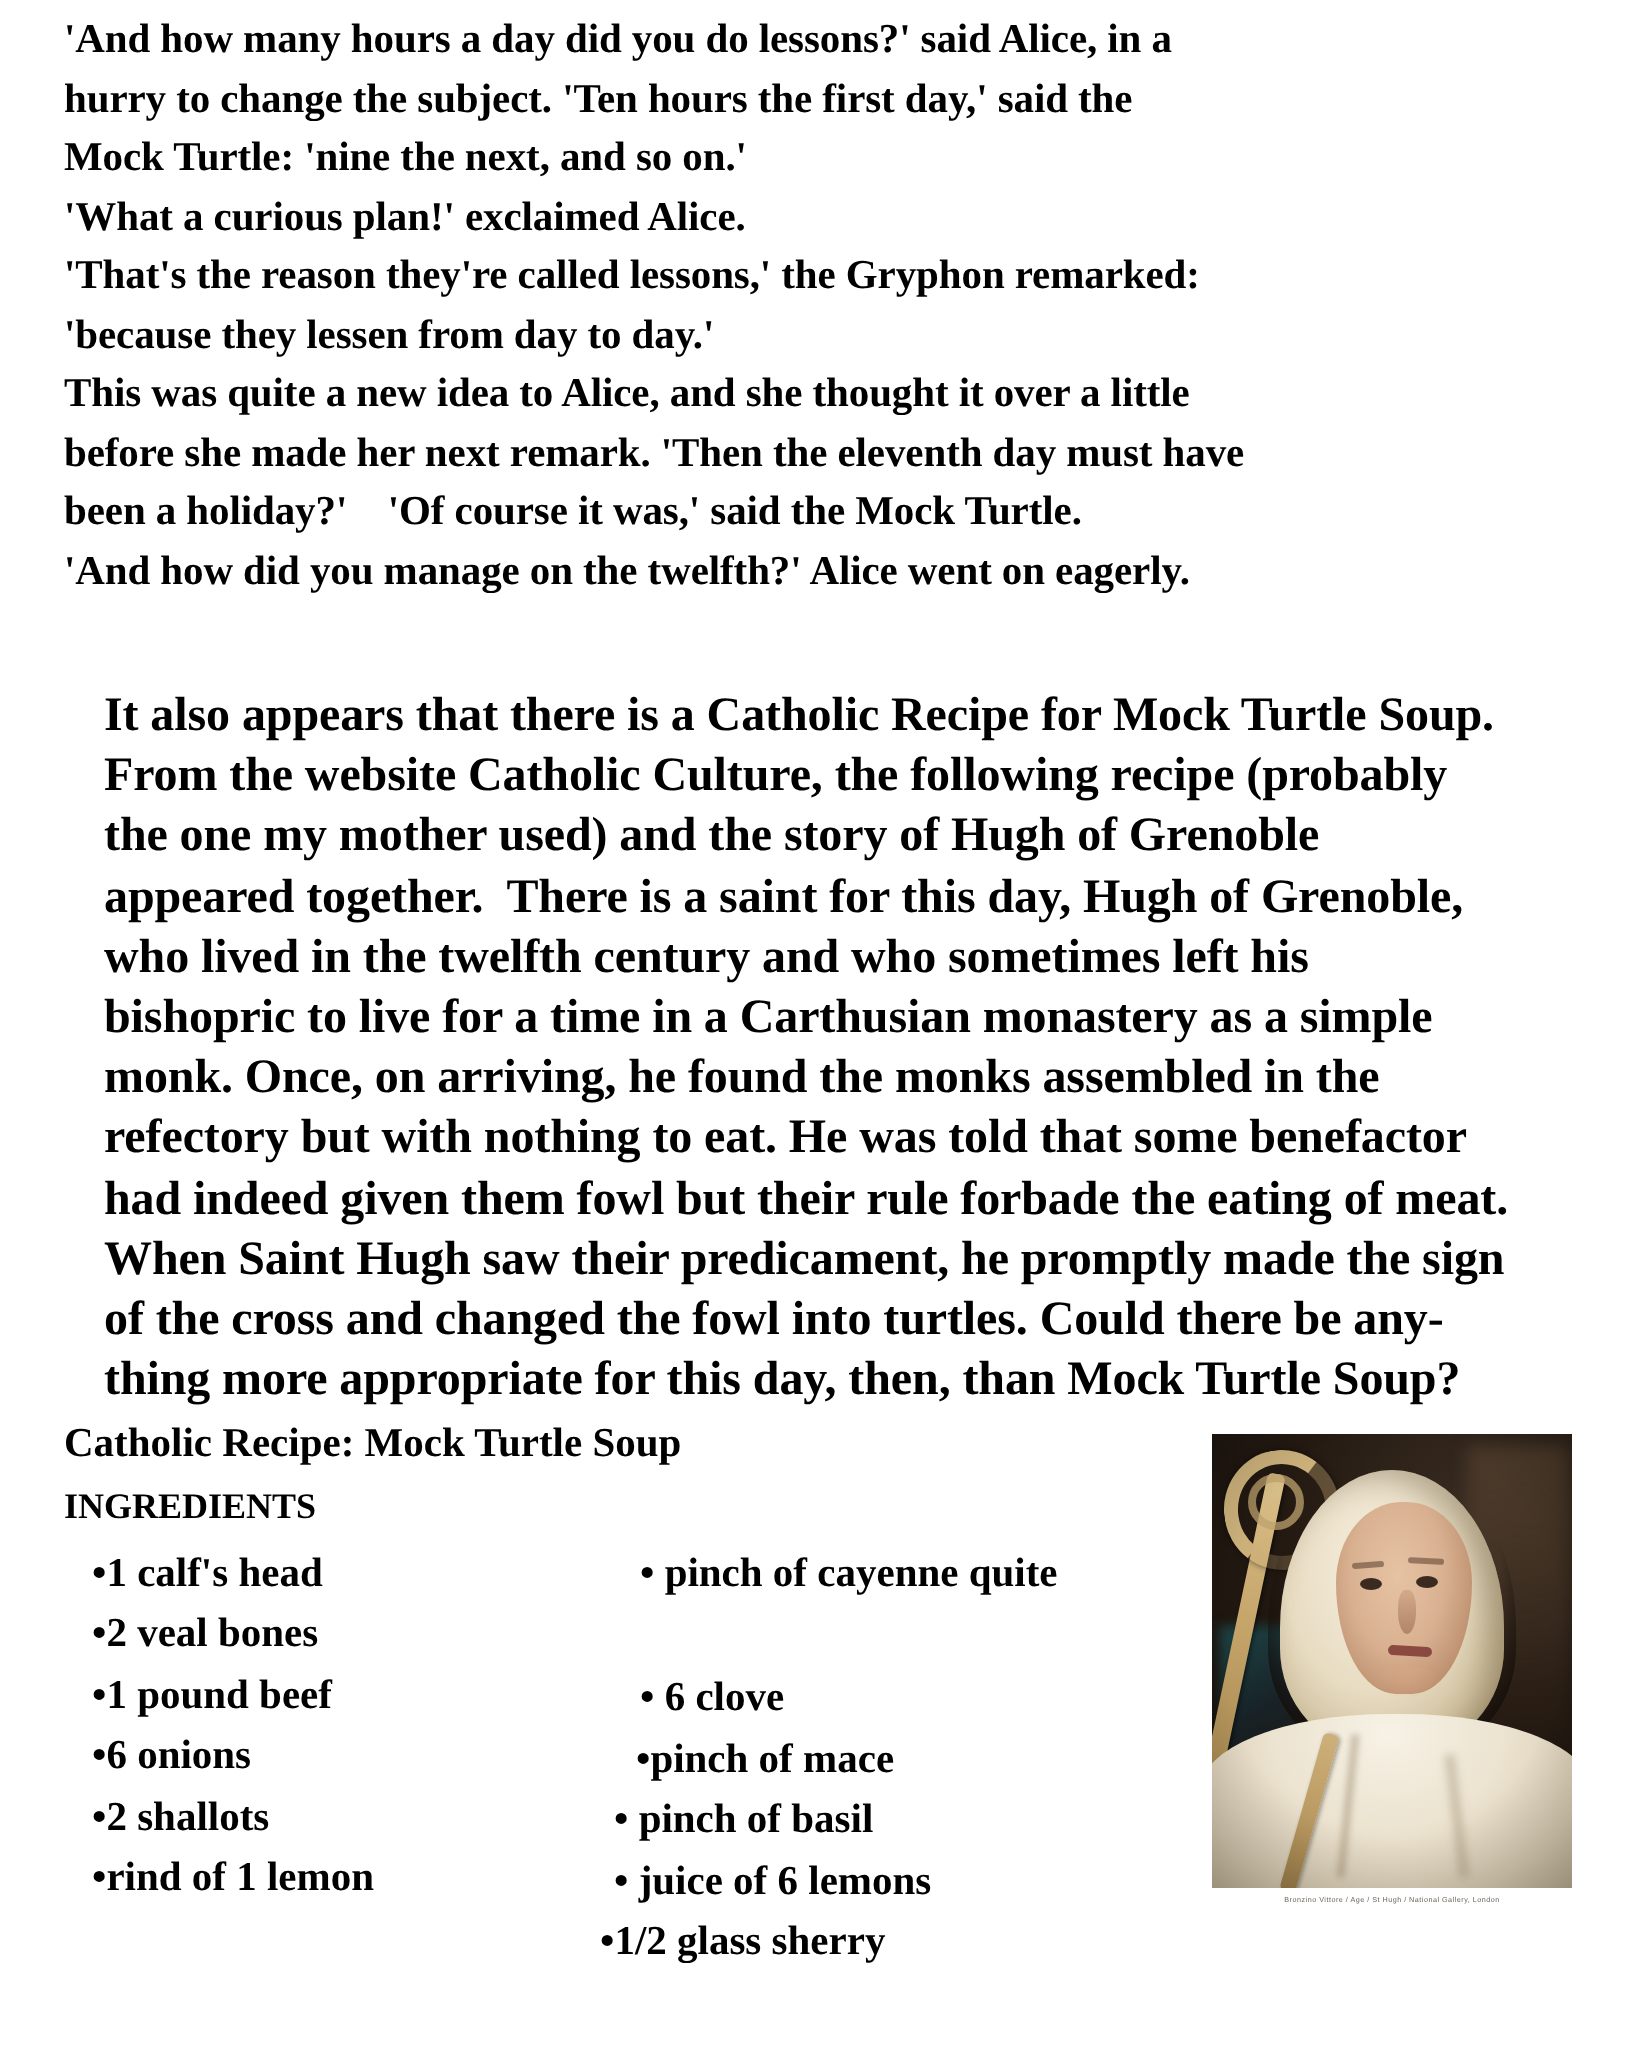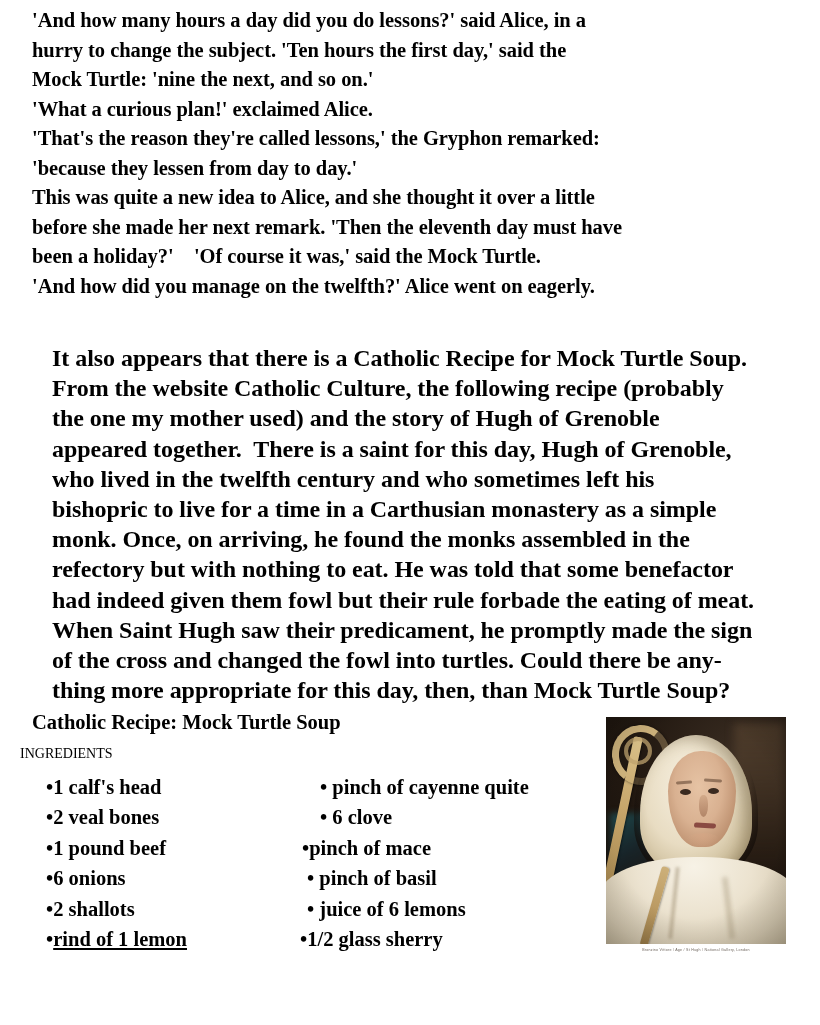--- a/index.html
+++ b/index.html
@@ -60,24 +60,24 @@
     position: absolute;
     left: 32px;
     top: 708px;
     font-weight: bold;
     font-size: 20.5px;
     line-height: 29px;
     white-space: pre;
   }
   .ingredients-heading {
     position: absolute;
-    left: 20px;
+    left: 32px;
     top: 739px;
-    font-weight: normal;
-    font-size: 14px;
+    font-weight: bold;
+    font-size: 18px;
     line-height: 29px;
     white-space: pre;
   }
 
   
   .ingredients-left {
     position: absolute;
     left: 46px;
     top: 772px;
     width: 250px;
@@ -100,25 +100,25 @@
     font-size: 20.5px;
     line-height: 30.4px;
   }
   
   .ind-0 { margin-left: 0px; }
   .ind-1 { margin-left: 0px; }
   .ind-2 { margin-left: 0px; }
   .ind-3 { margin-left: 0px; }
   .ind-4 { margin-left: 0px; }
   .ind-5 { margin-left: 0px; }
-  .ind-6 { margin-left: 0px; text-decoration: underline; }
+  .ind-6 { margin-left: 0px; }
 
   .rind-0 { margin-left: 22px; }
-  .rind-1 { margin-left: 22px; }
-  .rind-2 { margin-left: 4px; }
+  .rind-1 { margin-left: 22px; margin-top: 32px; }
+  .rind-2 { margin-left: 20px; }
   .rind-3 { margin-left: 9px;  }
   .rind-4 { margin-left: 9px;  }
   .rind-5 { margin-left: 2px;  }
 
   
   .portrait-figure {
     position: absolute;
     left: 606px;
     top: 717px;
     width: 180px;

